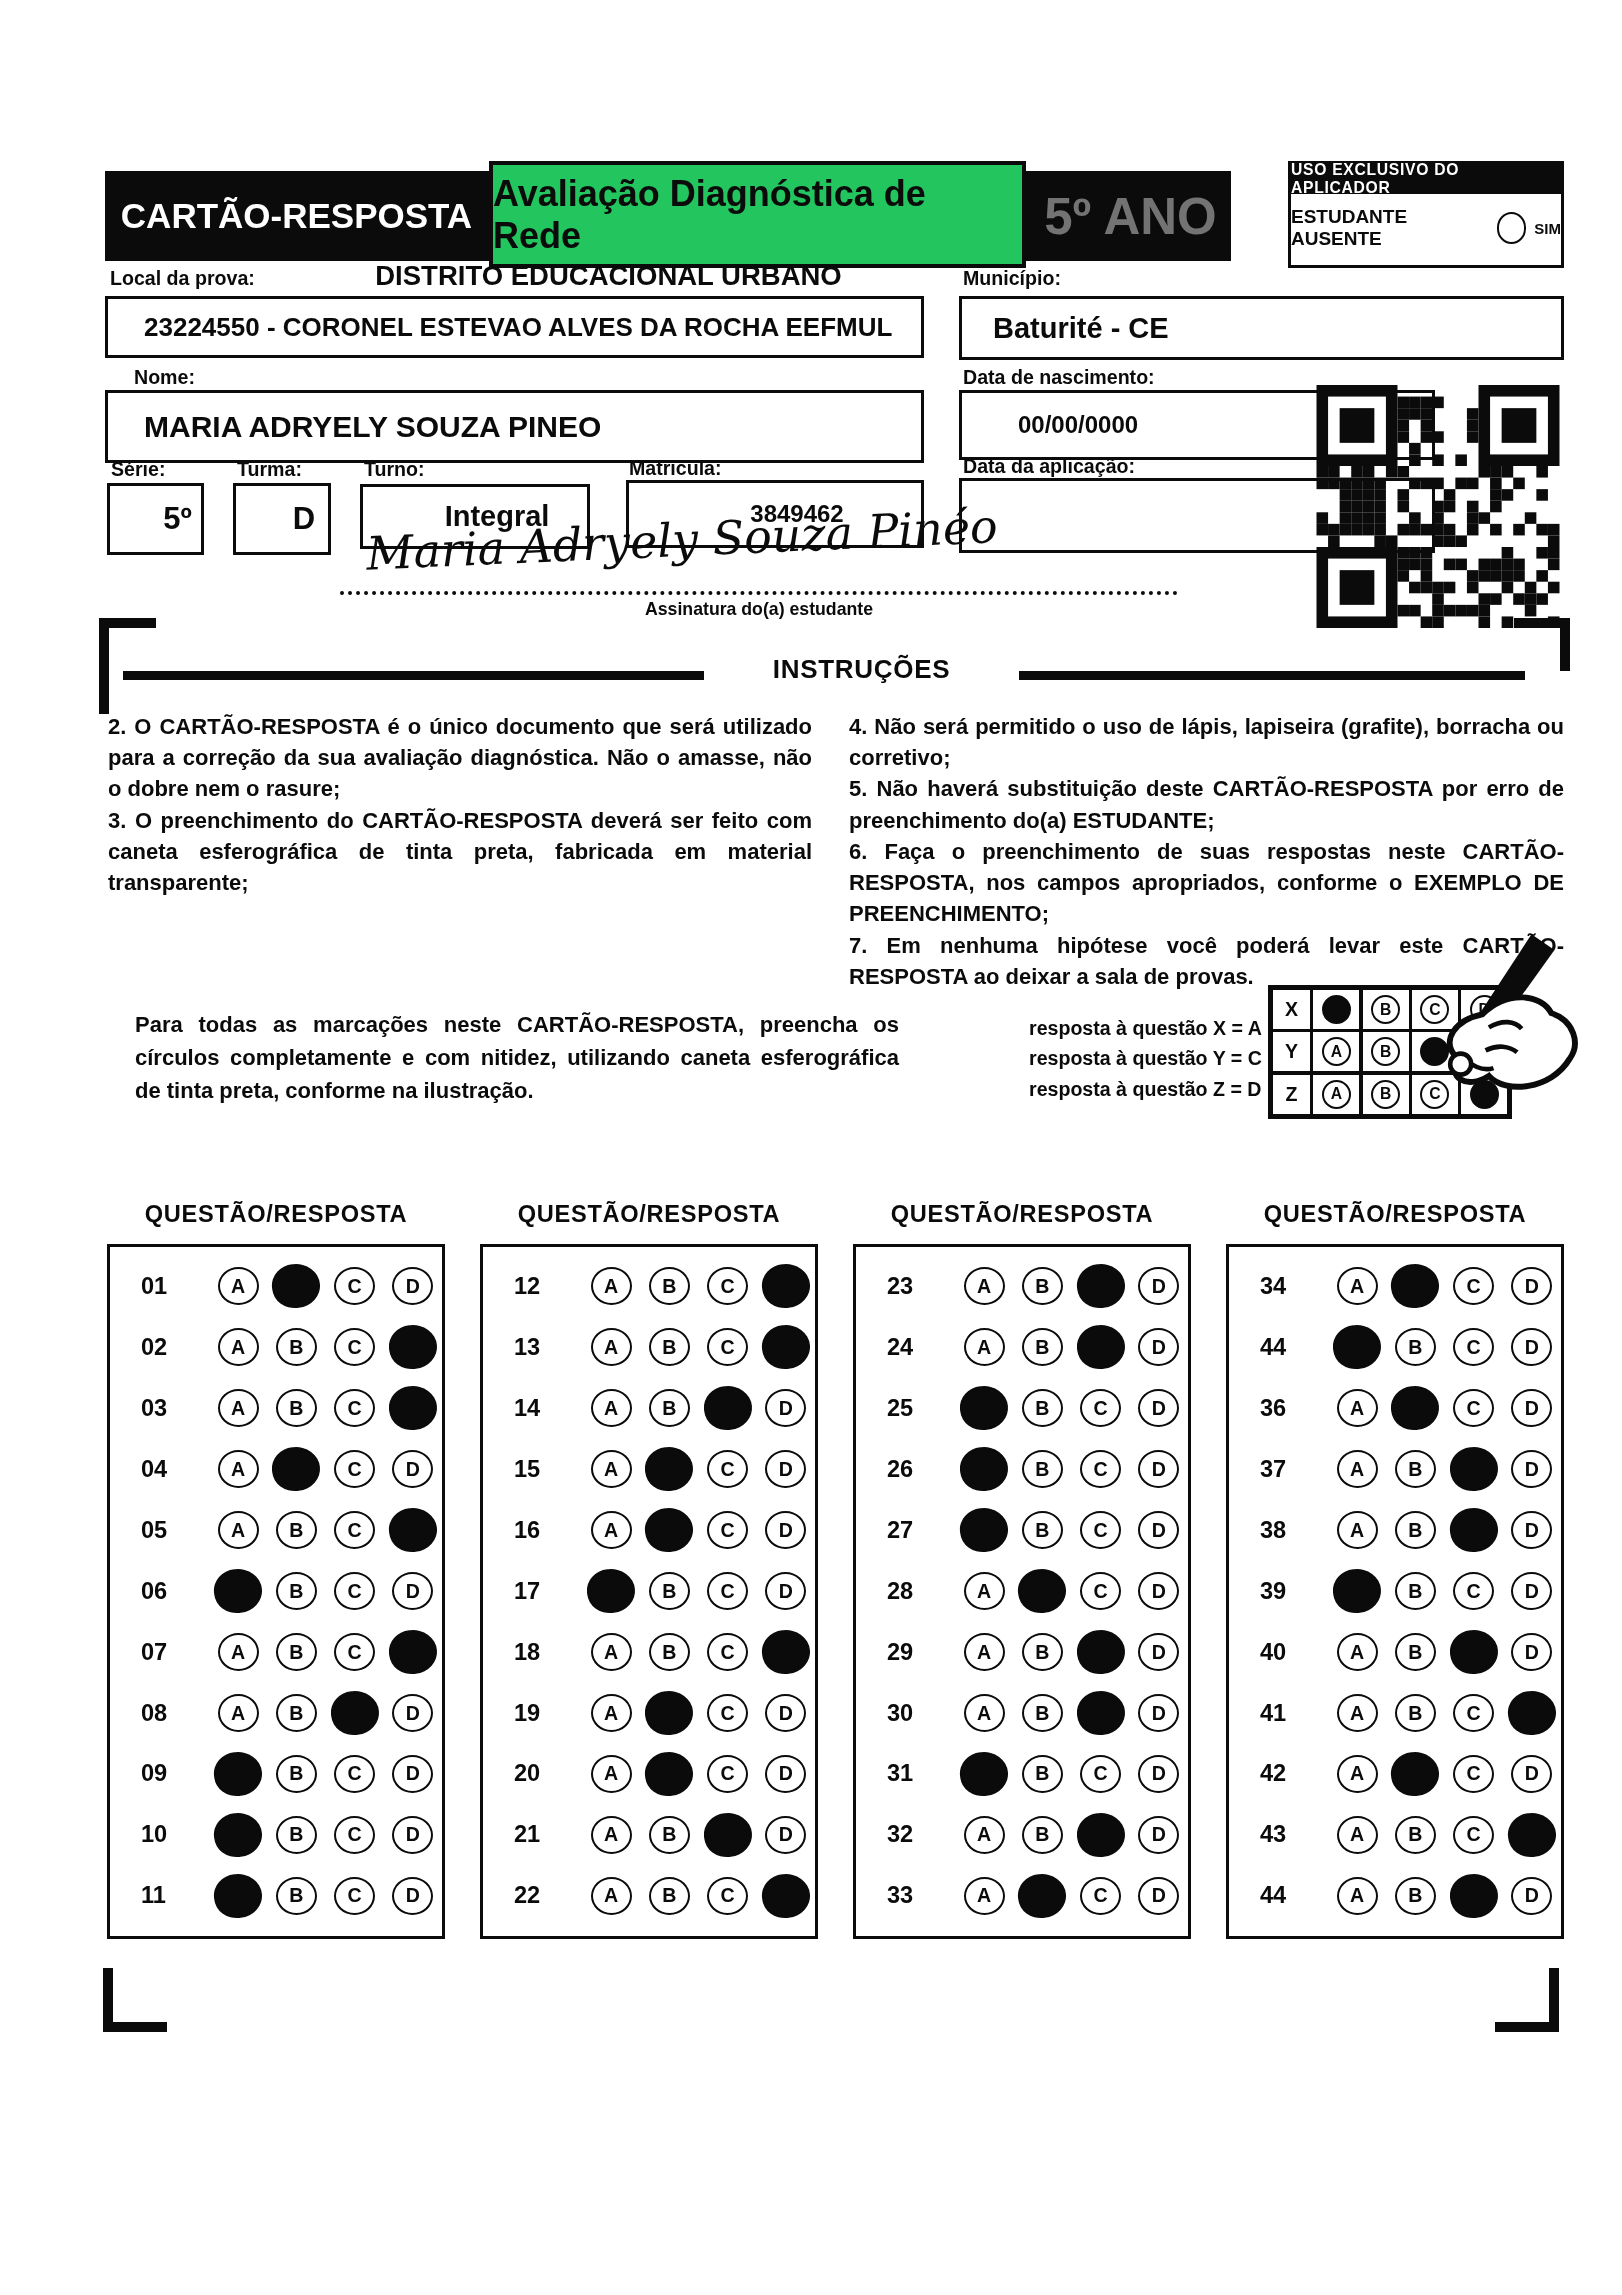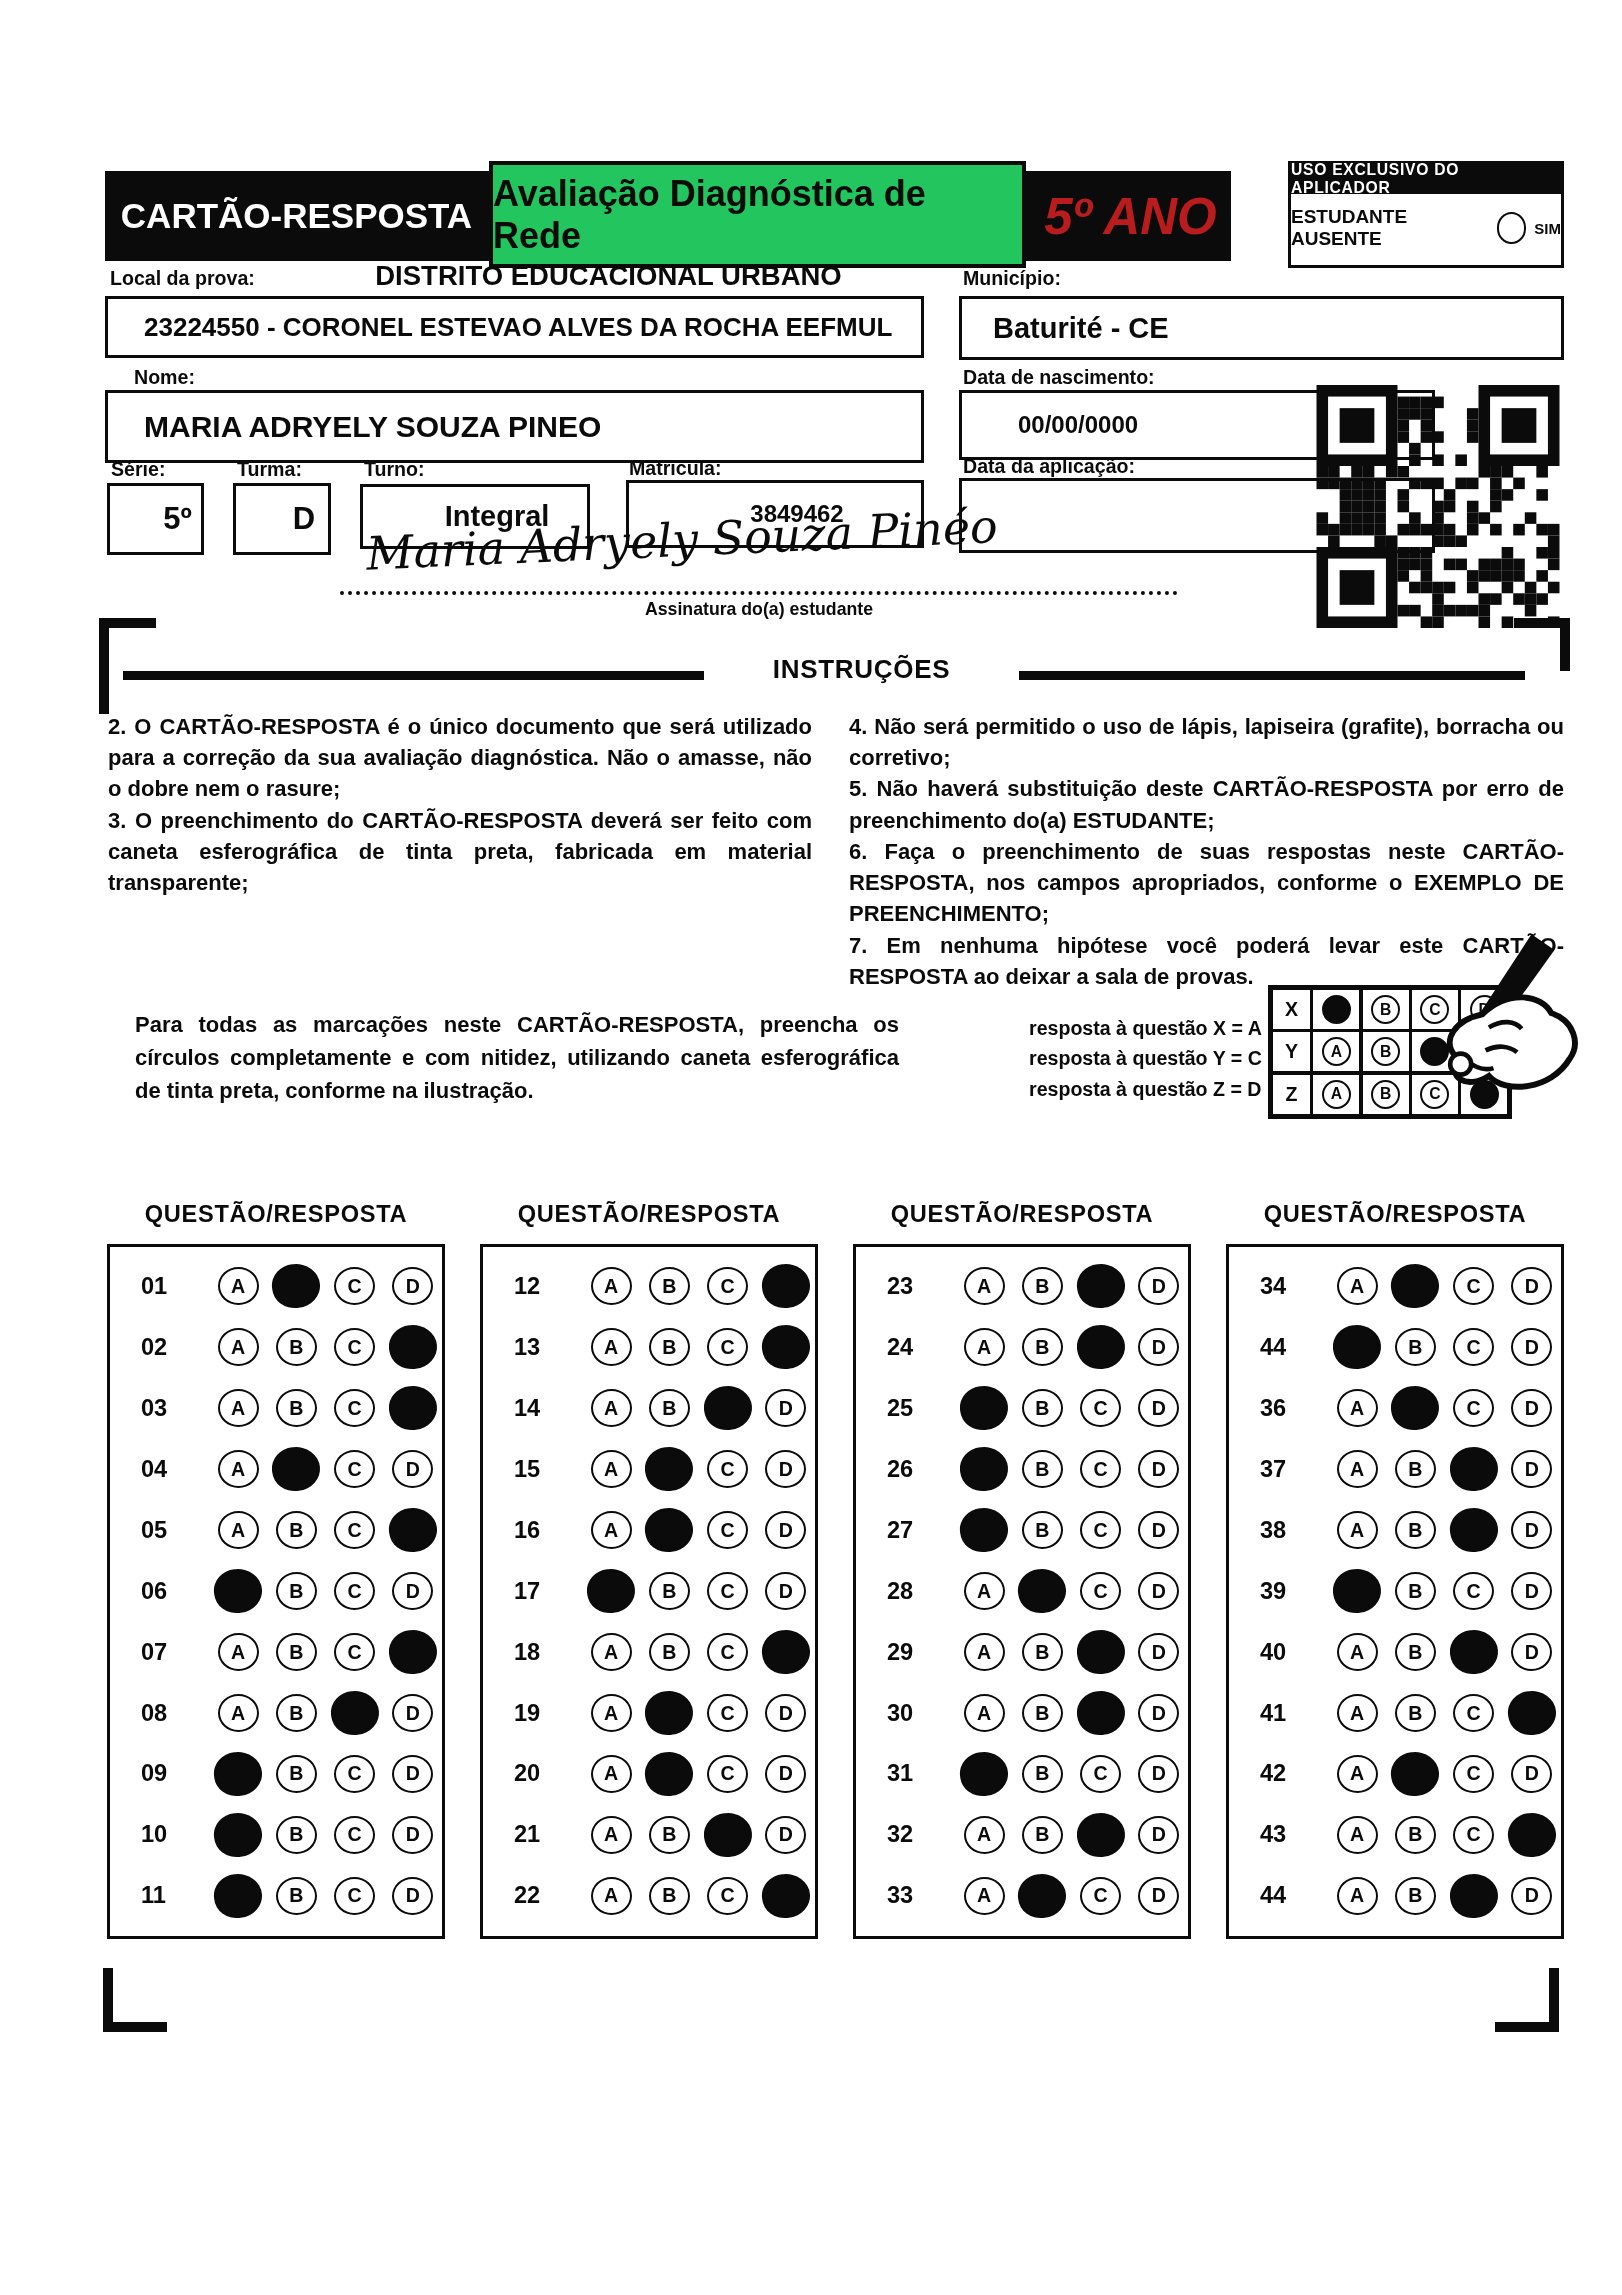--- a/index.html
+++ b/index.html
@@ -6,22 +6,22 @@
   .page{position:relative;width:1623px;height:2295px;background:#ffffff;
         font-family:"Liberation Sans", sans-serif;color:#0b0b0b;overflow:hidden;}
 
   
   .h-bar{position:absolute;left:105px;top:171px;width:1126px;height:90px;background:#0b0b0b;}
   .h-title{position:absolute;left:105px;top:171px;width:383px;height:90px;color:#fff;
            display:flex;align-items:center;justify-content:center;font-weight:bold;font-size:35px;}
   .h-sub{position:absolute;left:489px;top:161px;width:537px;height:107px;background:#22c55e;
          border:4.6px solid #0b0b0b;display:flex;align-items:center;justify-content:center;
          font-weight:bold;font-size:36px;box-sizing:border-box;}
-  .h-grade{position:absolute;left:1031px;top:171px;width:199px;height:90px;color:#b91c1c;
-           display:flex;align-items:center;justify-content:center;font-weight:bold;font-size:51px;font-style:italic;}
+  .h-grade{position:absolute;left:1031px;top:171px;width:199px;height:90px;color:#737373;
+           display:flex;align-items:center;justify-content:center;font-weight:bold;font-size:51px;}
   .apl-box{position:absolute;left:1288px;top:161px;width:276px;height:107px;border:3.3px solid #0b0b0b;box-sizing:border-box;}
   .apl-title{background:#0b0b0b;color:#fff;height:30px;display:flex;align-items:center;justify-content:center;
              font-weight:bold;font-size:15.7px;letter-spacing:0.7px;}
   .apl-row{display:flex;align-items:center;justify-content:center;gap:7.9px;height:68px;font-weight:bold;}
   .apl-label{font-size:19px;}
   .apl-circle{width:27.5px;height:27.5px;border:2.6px solid #0b0b0b;border-radius:50%;}
   .apl-sim{font-size:15px;}
 
   
   .flabel{position:absolute;font-weight:bold;font-size:19.6px;white-space:nowrap;}

